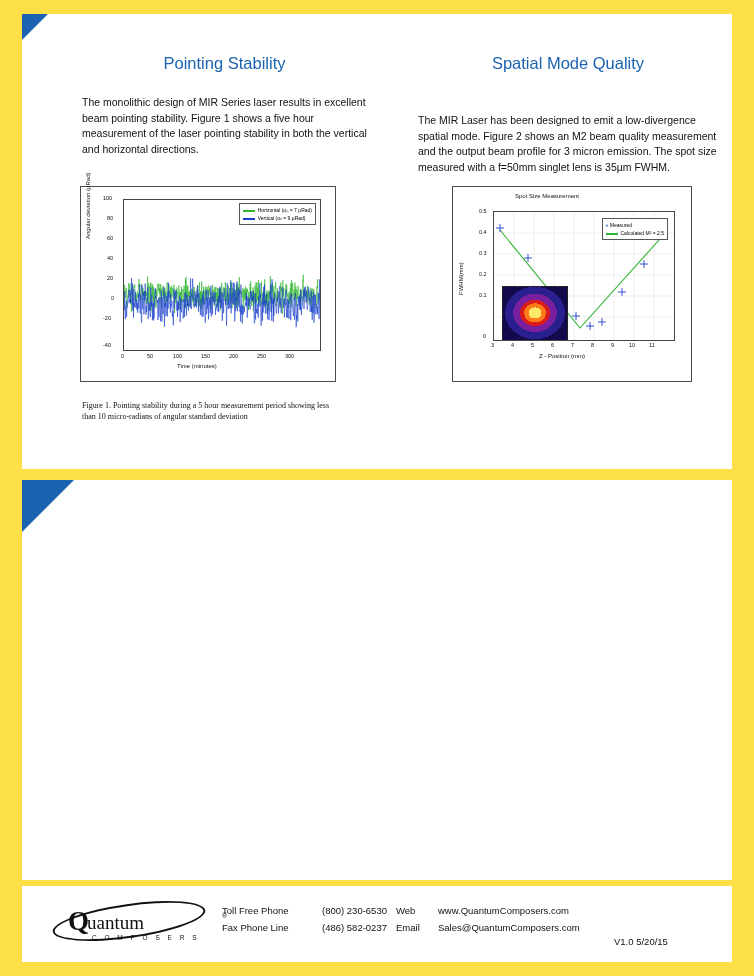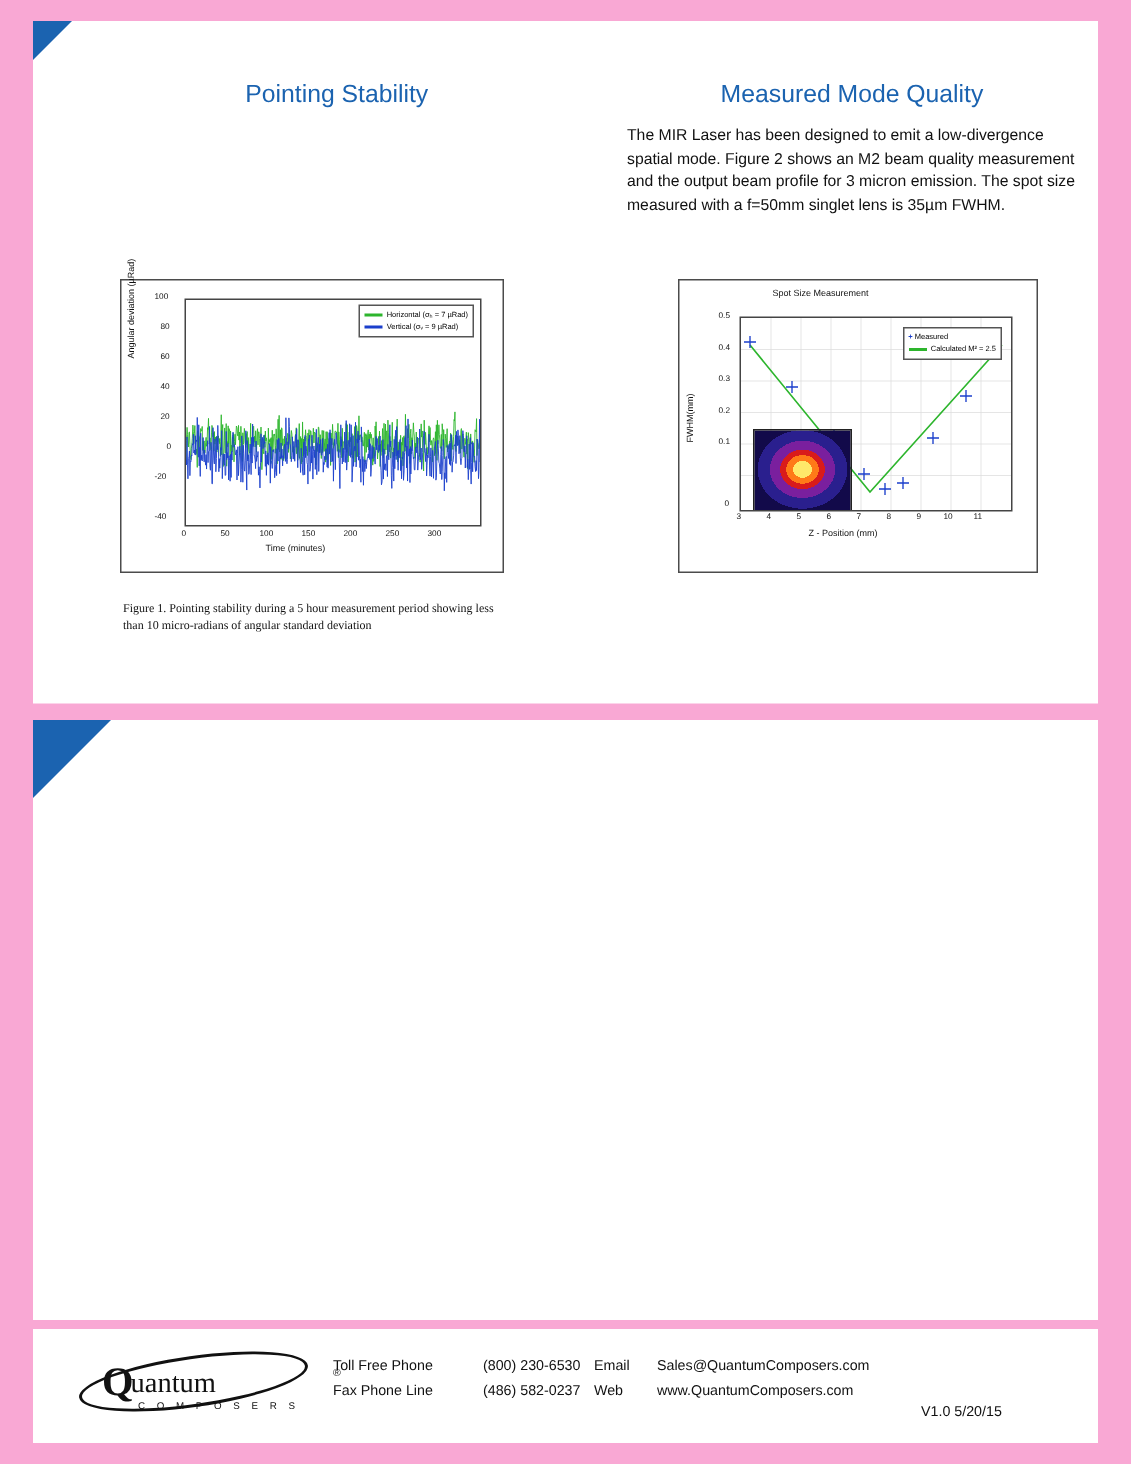--- a/index.html
+++ b/index.html
@@ -6,21 +6,21 @@
   body{
     width:754px;height:976px;
     background:#1b63b0;
     font-family:"Liberation Sans", sans-serif;
     overflow:hidden;
     position:relative;
   }
   .page{
     position:absolute;
     left:0;top:0;width:754px;height:976px;
-    background:#f9a8d4;
+    background:#fde047;
   }
   
   .panel-top{
     position:absolute;
     left:22px;top:14px;width:710px;height:455px;
     background:#ffffff;
   }
   .panel-top:before{
     content:"";
     position:absolute;left:0;top:0;
@@ -140,25 +140,26 @@
 </style>
 </head>
 <body>
 
 <div class="page">
 
   <div class="panel-top">
 
     <div class="col-left">
       <h2 class="section-title">Pointing Stability</h2>
+      <p class="body-text" style="margin-top:22px;">The monolithic design of MIR Series laser results in excellent beam pointing stability. Figure 1 shows a five hour measurement of the laser pointing stability in both the vertical and horizontal directions.</p>
     </div>
 
     <div class="col-right">
-      <h2 class="section-title">Measured Mode Quality</h2>
-      <p class="body-text" style="margin-top:10px;">The MIR Laser has been designed to emit a low-divergence spatial mode.  Figure 2 shows an M2 beam quality measurement and the output beam profile for 3 micron emission.  The spot size measured with a f=50mm singlet lens is 35µm FWHM.</p>
+      <h2 class="section-title">Spatial Mode Quality</h2>
+      <p class="body-text" style="margin-top:40px;">The MIR Laser has been designed to emit a low-divergence spatial mode.  Figure 2 shows an M2 beam quality measurement and the output beam profile for 3 micron emission.  The spot size measured with a f=50mm singlet lens is 35µm FWHM.</p>
     </div>
 
     <div id="fig1" class="fig-box">
       <div class="inner">
         <div class="axis-label" style="left:4px;top:52px;transform:rotate(-90deg);transform-origin:left top;white-space:nowrap;">Angular deviation (µRad)</div>
 
         <div class="ytick" style="left:22px;top:8px;">100</div>
         <div class="ytick" style="left:26px;top:28px;">80</div>
         <div class="ytick" style="left:26px;top:48px;">60</div>
         <div class="ytick" style="left:26px;top:68px;">40</div>
@@ -274,18 +275,18 @@
     <div class="logo-sub">C O M P O S E R S</div>
     <div class="logo-reg">®</div>
   </div>
 
   <div class="contact">
     <div><span class="lbl">Toll Free Phone</span><span>(800) 230-6530</span></div>
     <div><span class="lbl">Fax Phone Line</span><span>(486) 582-0237</span></div>
   </div>
 
   <div class="contact2">
+    <div><span class="lbl">Web</span><span>www.QuantumComposers.com</span></div>
     <div><span class="lbl">Email</span><span>Sales@QuantumComposers.com</span></div>
-    <div><span class="lbl">Web</span><span>www.QuantumComposers.com</span></div>
   </div>
 
   <div class="version">V1.0  5/20/15</div>
 </div>
 
 </body></html>

